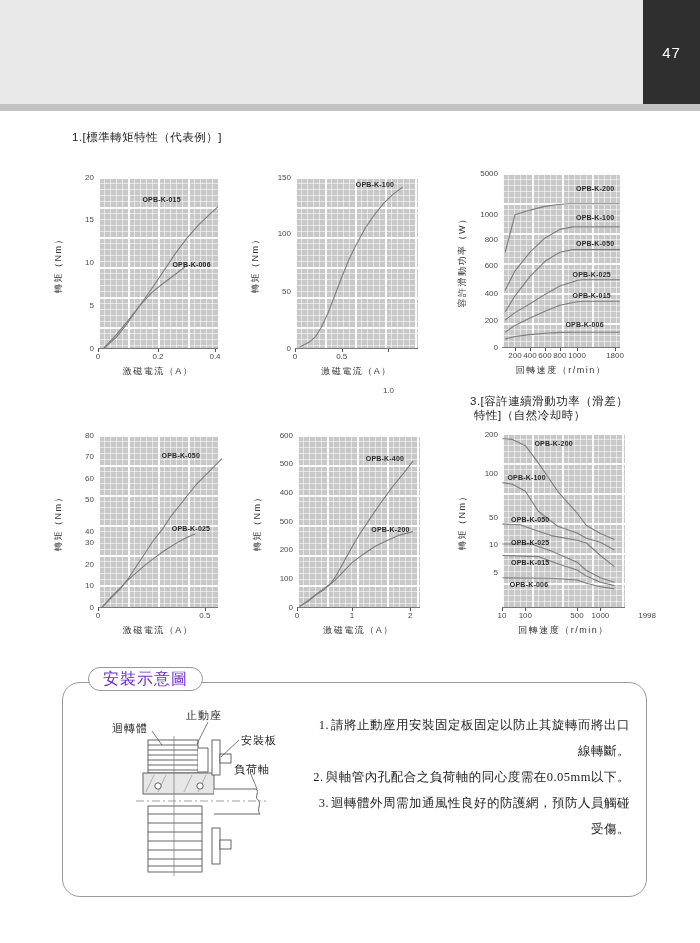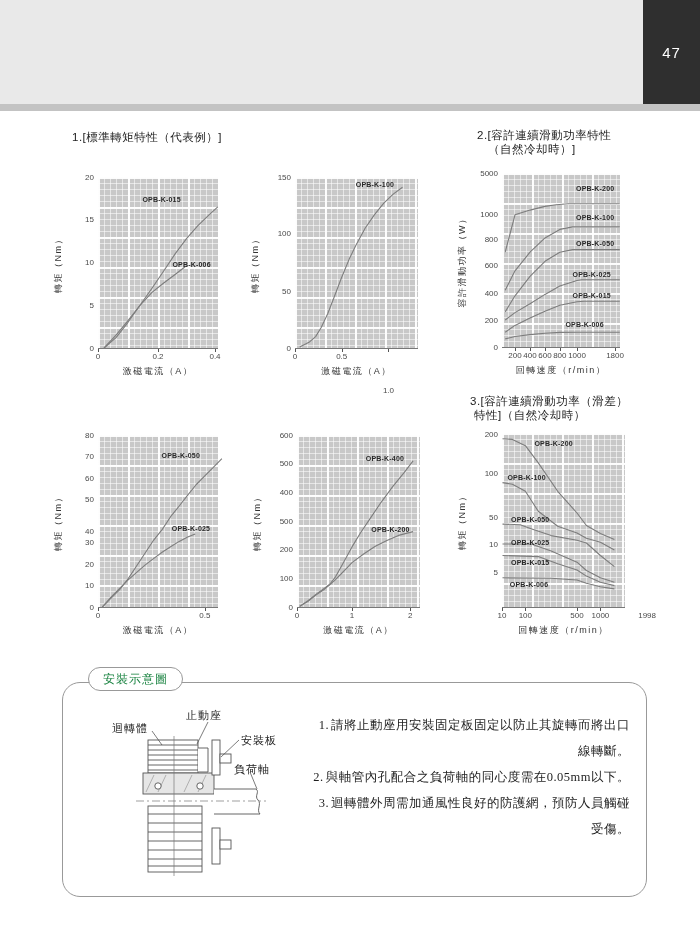--- a/index.html
+++ b/index.html
@@ -28,21 +28,21 @@
   .ytick{position:absolute;width:30px;text-align:right;font-size:8px;color:#4a4a4a;}
   .xtick{position:absolute;width:34px;text-align:center;font-size:8px;color:#4a4a4a;}
   .tickmark{position:absolute;width:1px;height:3px;background:#555;}
   .axlab{position:absolute;font-size:9px;color:#333;letter-spacing:1.5px;text-align:center;white-space:nowrap;}
   .ylab{transform:rotate(-90deg);}
   
   .diagram-box{position:absolute;left:62px;top:682px;width:583px;height:213px;
                border:1px solid #999;border-radius:18px;background:#fff;}
   .diagram-pill{position:absolute;left:88px;top:667px;height:22px;padding:0 14px;background:#fff;
                 border:1px solid #999;border-radius:12px;display:flex;align-items:center;
-                font-size:12px;color:#15803d;letter-spacing:1px;z-index:3;text-align:right;}
+                font-size:16px;color:#6d28d9;letter-spacing:1px;z-index:3;text-align:right;}
   .part-label{position:absolute;font-size:11px;color:#222;letter-spacing:1px;white-space:nowrap;
               font-family:"Liberation Serif", serif;}
   .drawing{position:absolute;left:80px;top:700px;z-index:2;}
   .notes{position:absolute;left:295px;top:712px;width:335px;font-family:"Liberation Serif", serif;
          font-size:12.5px;color:#1e1e1e;line-height:26px;text-align:right;}
   .note-line{white-space:nowrap;letter-spacing:.5px;}
   .note-line.indent{padding-left:16px;}
   .note-marker{padding-right:2px;}
 </style>
 </head>
@@ -52,24 +52,20 @@
 
   <div class="header">
     <div class="header-tab">
       <span class="page-num">47</span>
     </div>
   </div>
   <div class="header-strip"></div>
 
   <div class="sec-title" style="left:72px;top:130px;">
     <span>1.[標準轉矩特性（代表例）]</span>
-  </div>
-  <div class="sec-title" style="left:477px;top:128px;">
-    <span>2.[容許連續滑動功率特性</span>
-    <span class="l2">（自然冷却時）]</span>
   </div>
   <div class="sec-title" style="left:470px;top:394px;">
     <span>3.[容許連續滑動功率（滑差）</span>
     <span class="l2" style="padding-left:4px;">特性]（自然冷却時）</span>
   </div>
 
   <div id="charts-layer">
       <div class="plot" style="left: 98px; top: 177px; width: 120px; height: 171px;">
         <svg width="120" height="171">
           <path d="M6.0 171.0 L18.0 160.7 L30.0 145.3 L42.0 128.3 L54.0 111.2 L65.7 94.0 L77.1 76.9 L88.5 61.6 L99.9 48.7 L111.3 37.6 L119.8 29.9" fill="none" stroke="#7d7d7d" stroke-width="1.1" stroke-linejoin="round"></path>

